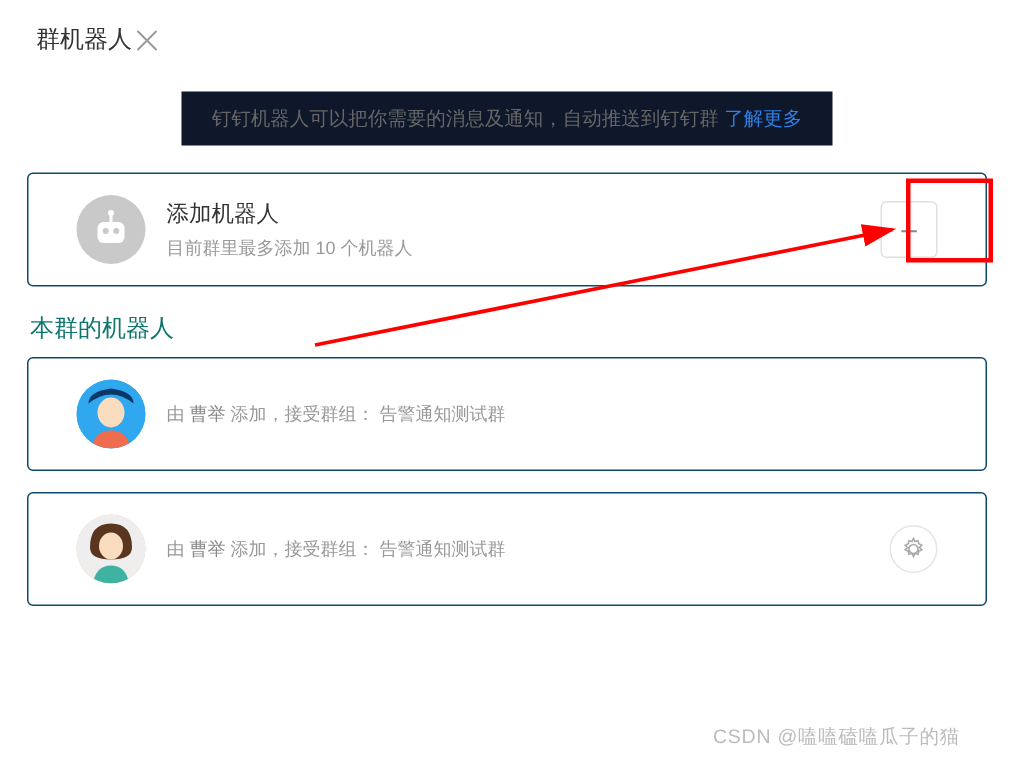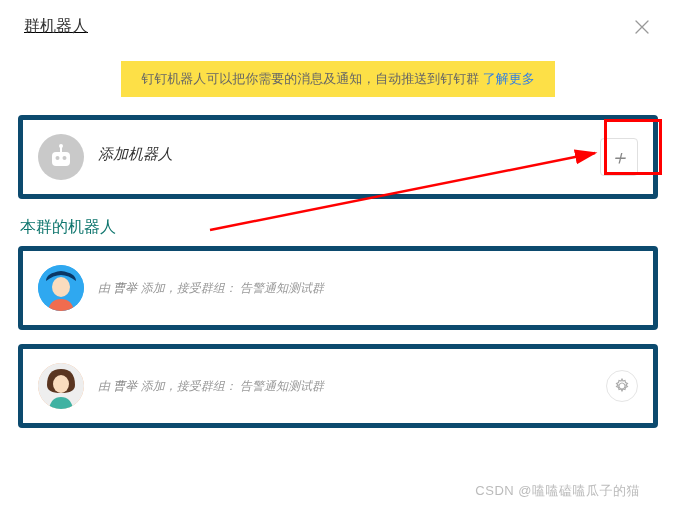--- a/index.html
+++ b/index.html
@@ -6,68 +6,66 @@
     body {
       font-family: -apple-system, "PingFang SC", "Microsoft YaHei", sans-serif;
       background: #fff;
       width: 676px;
       height: 510px;
       position: relative;
       overflow: hidden;
     }
     .header {
       display: flex;
-      justify-content: space-between;
+      justify-content: flex-start;
       align-items: center;
       padding: 16px 24px 12px 24px;
-      text-decoration: underline;
     }
     .title {
       font-size: 16px;
       color: #333;
       font-weight: 500;
     }
     .close {
       width: 20px;
       height: 20px;
       cursor: pointer;
       color: #888;
       display: flex;
       align-items: center;
       justify-content: center;
       font-size: 18px;
     }
     .notice {
       margin: 12px auto 18px auto;
       width: fit-content;
       padding: 9px 20px;
-      background: #fde047;
+      background: #0f172a;
       font-size: 13px;
       color: #666;
     }
     .notice-link {
       color: #317fe4;
       cursor: pointer;
     }
     .section-title {
       font-size: 16px;
       color: #0f766e;
       padding: 0 20px;
       margin-top: 18px;
       margin-bottom: 8px;
     }
     .card {
-      border: 5px solid #0c4a6e;
+      border: 1px solid #0c4a6e;
       border-radius: 4px;
       margin: 0 18px 14px 18px;
-      padding: 14px 15px;
+      padding: 14px 32px;
       display: flex;
       align-items: center;
       position: relative;
-      font-style: italic;
     }
     .avatar {
       width: 46px;
       height: 46px;
       border-radius: 50%;
       flex-shrink: 0;
       margin-right: 14px;
       display: flex;
       align-items: center;
       justify-content: center;
@@ -162,20 +160,21 @@
     <svg width="30" height="30" viewBox="0 0 30 30">
       <rect x="6" y="10" width="18" height="14" rx="4" fill="#fff"></rect>
       <circle cx="11.5" cy="16" r="2" fill="#c9c9c9"></circle>
       <circle cx="18.5" cy="16" r="2" fill="#c9c9c9"></circle>
       <line x1="15" y1="10" x2="15" y2="5" stroke="#fff" stroke-width="2"></line>
       <circle cx="15" cy="4" r="2" fill="#fff"></circle>
     </svg>
   </div>
   <div class="card-body">
     <div class="card-title">添加机器人</div>
+    <div class="card-sub">目前群里最多添加 10 个机器人</div>
   </div>
   <div class="add-btn">
     <span>＋</span>
   </div>
 </div>
 
 <div class="section-title">本群的机器人</div>
 
 <div class="card">
   <div class="avatar user1">

